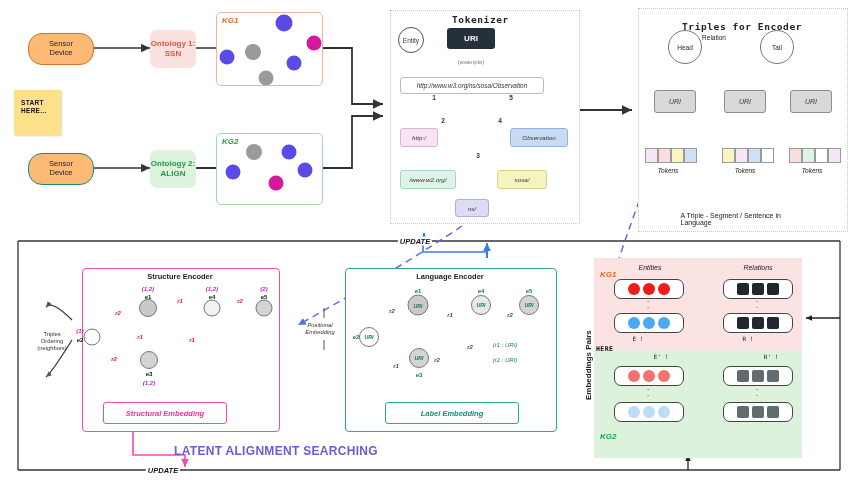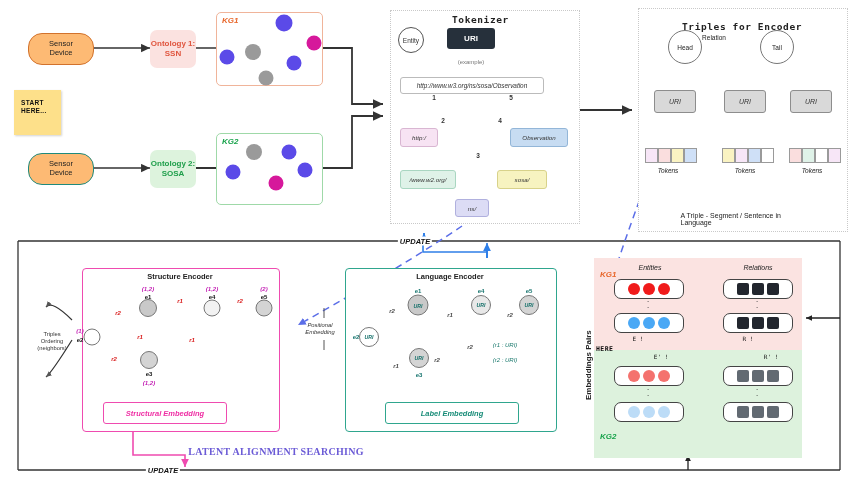--- a/index.html
+++ b/index.html
@@ -104,21 +104,21 @@
   .kgtag{position:absolute;font-size:8px;font-weight:bold;font-style:italic;}
   .aligntag{position:absolute;font-family:"DejaVu Sans Mono",monospace;font-size:6.5px;
             font-weight:bold;color:#111;letter-spacing:.4px;}
   .erlab{position:absolute;font-family:"DejaVu Sans Mono",monospace;font-size:6px;color:#111;transform:translate(-50%,-50%);}
   .vert-cap{position:absolute;font-size:8px;font-weight:bold;color:#222;
             transform-origin:0 0;transform:rotate(-90deg);white-space:nowrap;}
   .dots-v{position:absolute;font-size:8px;color:#444;line-height:.75;transform:translate(-50%,0);text-align:center;}
 
   .updlab{position:absolute;font-size:7.5px;font-weight:bold;font-style:italic;color:#111;
           background:#fff;padding:0 2px;transform:translate(-50%,-50%);}
-  .latentlab{position:absolute;font-family:Liberation Serif, serif;font-size:10px;
+  .latentlab{position:absolute;font-family:Liberation Sans, sans-serif;font-size:12px;
              font-weight:bold;color:#6b5bd6;letter-spacing:.3px;transform:translate(-50%,-50%);}
 </style>
 </head>
 <body>
 
 <div id="root">
 
   <svg class="layer">
     <defs>
       <marker id="ah" markerWidth="7" markerHeight="7" refX="5.6" refY="2.6" orient="auto">
@@ -267,21 +267,21 @@
   <div class="node" style="left:227px;top:57px;width:15px;height:15px;background:#5b4ae8;"></div>
   <div class="node" style="left:253px;top:52px;width:16px;height:16px;background:#9a9a9a;"></div>
   <div class="node" style="left:266px;top:78px;width:15px;height:15px;background:#9a9a9a;"></div>
   <div class="node" style="left:284px;top:23px;width:17px;height:17px;background:#5b4ae8;"></div>
   <div class="node" style="left:314px;top:43px;width:15px;height:15px;background:#d6189b;"></div>
   <div class="node" style="left:294px;top:63px;width:15px;height:15px;background:#5b4ae8;"></div>
 
   <div class="device dev-sosa" style="left: 28px; top: 153px; width: 64px; height: 30px; white-space: pre-line;">Sensor
 Device</div>
   <div class="onto onto2" style="left: 150px; top: 150px; width: 46px; height: 38px; white-space: pre-line;">Ontology 2:
-SOSA</div>
+ALIGN</div>
 
   <div class="kgbox kg2box" style="left:216px;top:133px;width:105px;height:70px;"></div>
   <div class="kglabel kg2lab" style="left:222px;top:137px;">KG2</div>
   <div class="node" style="left:233px;top:172px;width:15px;height:15px;background:#5b4ae8;"></div>
   <div class="node" style="left:254px;top:152px;width:16px;height:16px;background:#9a9a9a;"></div>
   <div class="node" style="left:276px;top:183px;width:15px;height:15px;background:#d6189b;"></div>
   <div class="node" style="left:289px;top:152px;width:15px;height:15px;background:#5b4ae8;"></div>
   <div class="node" style="left:305px;top:170px;width:15px;height:15px;background:#5b4ae8;"></div>
 
   <div class="dotframe" style="left:390px;top:10px;width:188px;height:212px;"></div>

